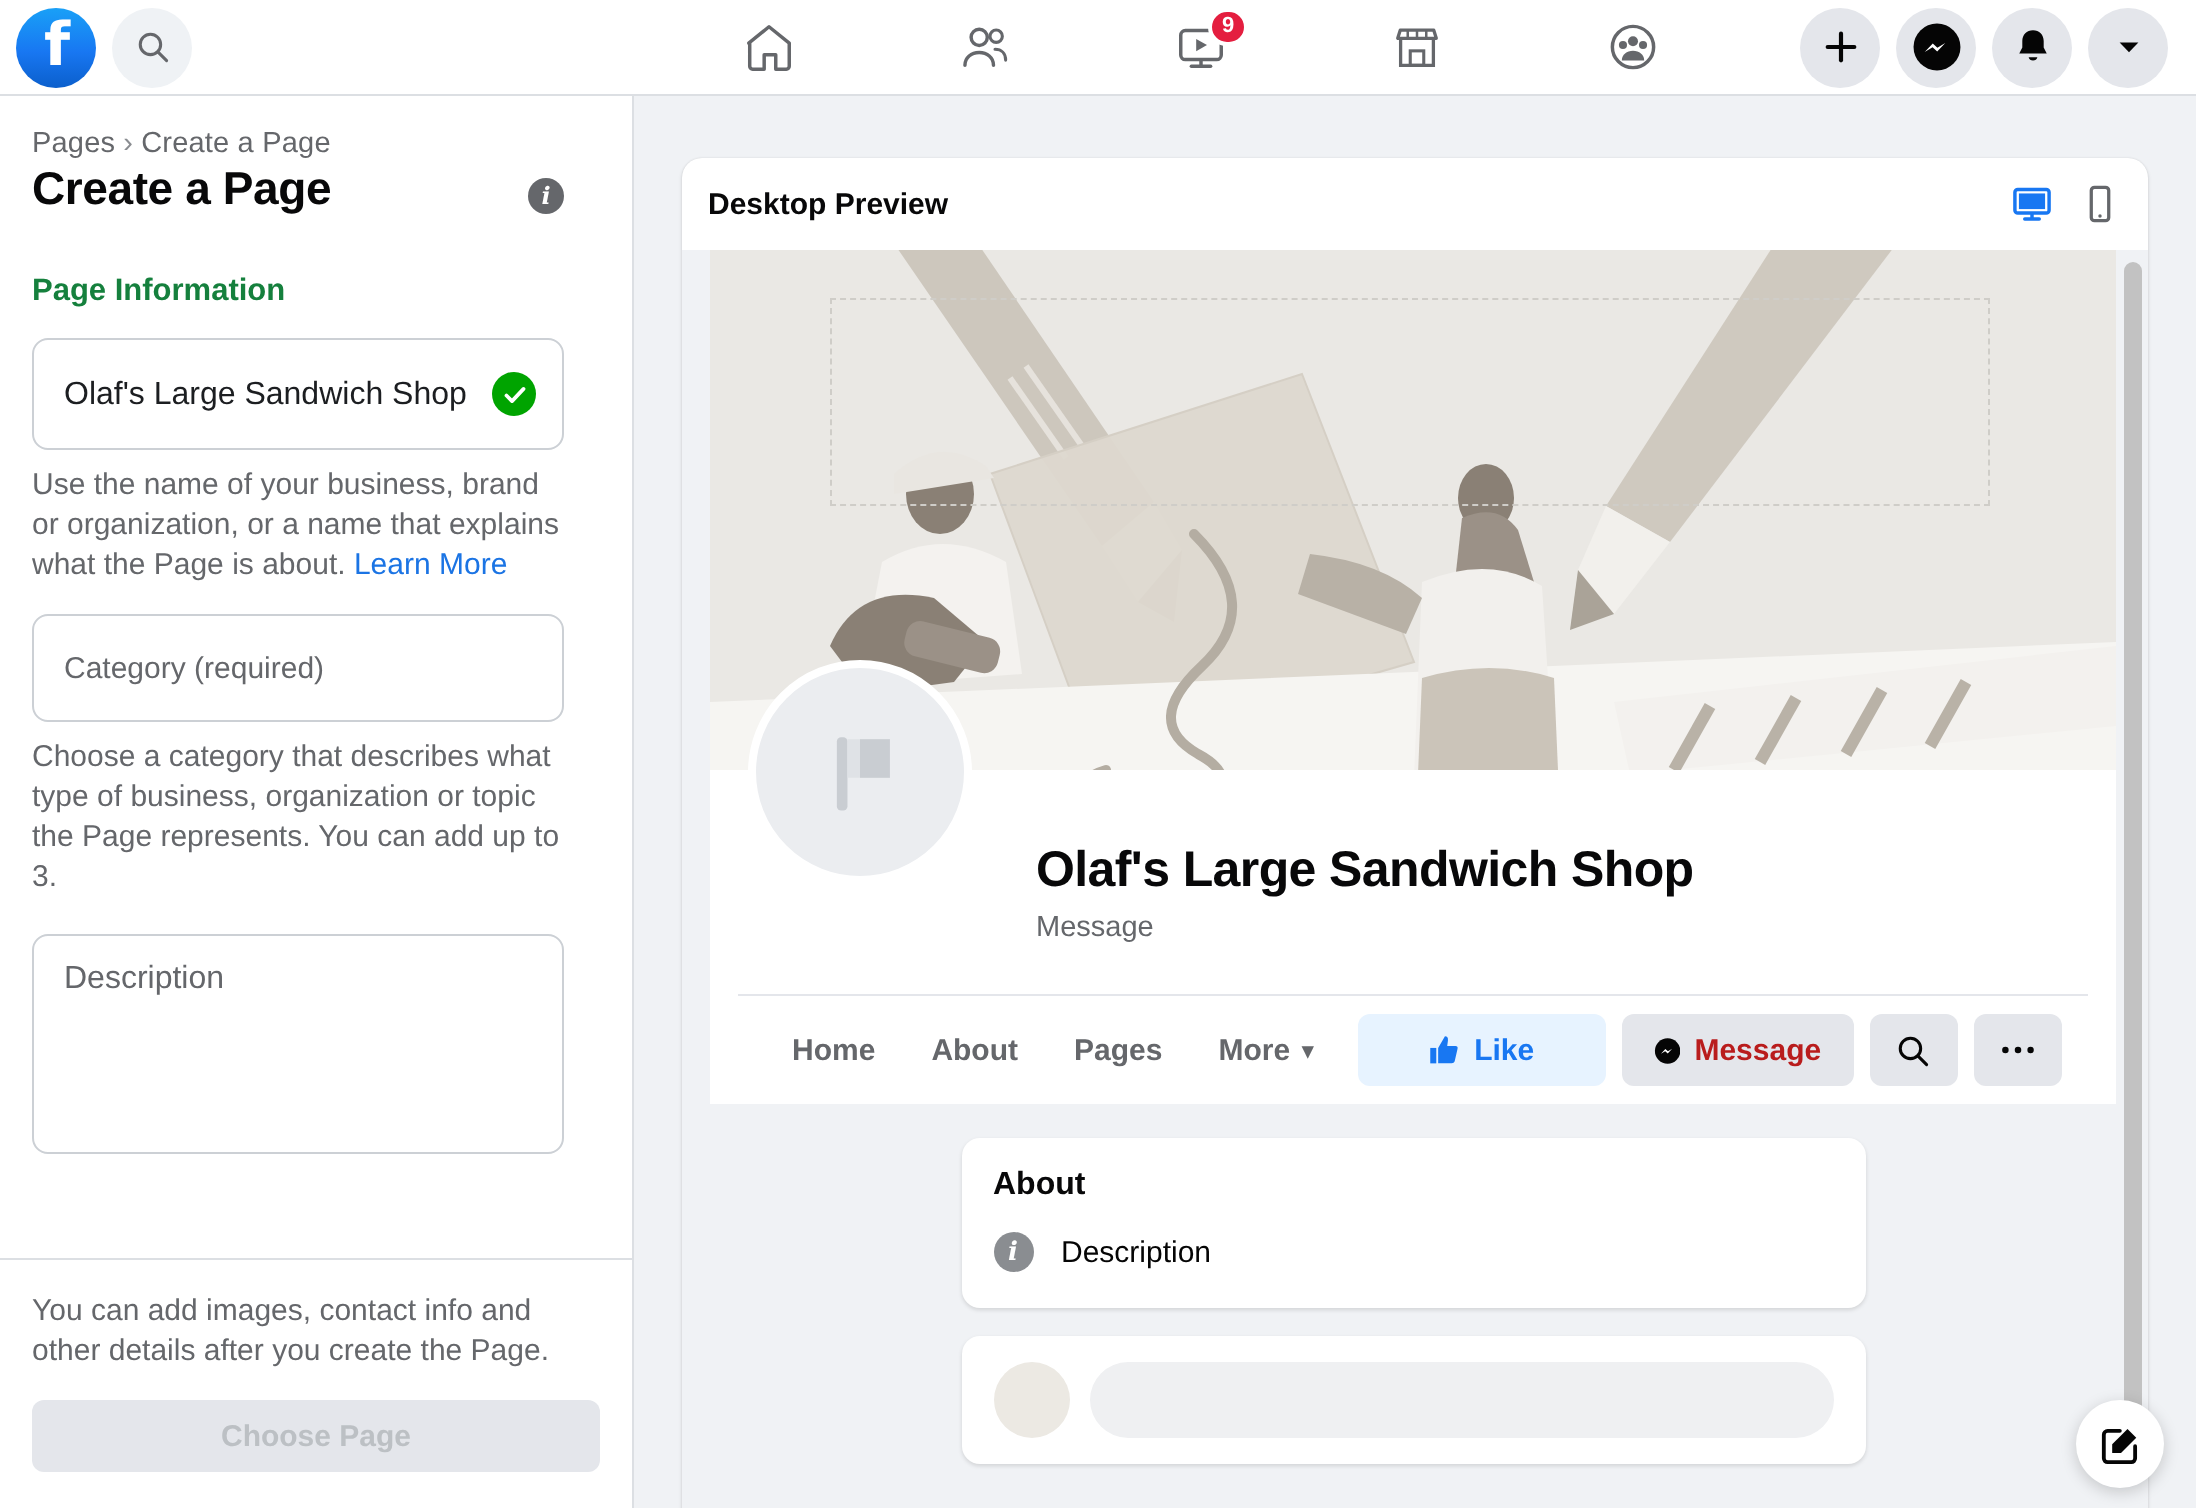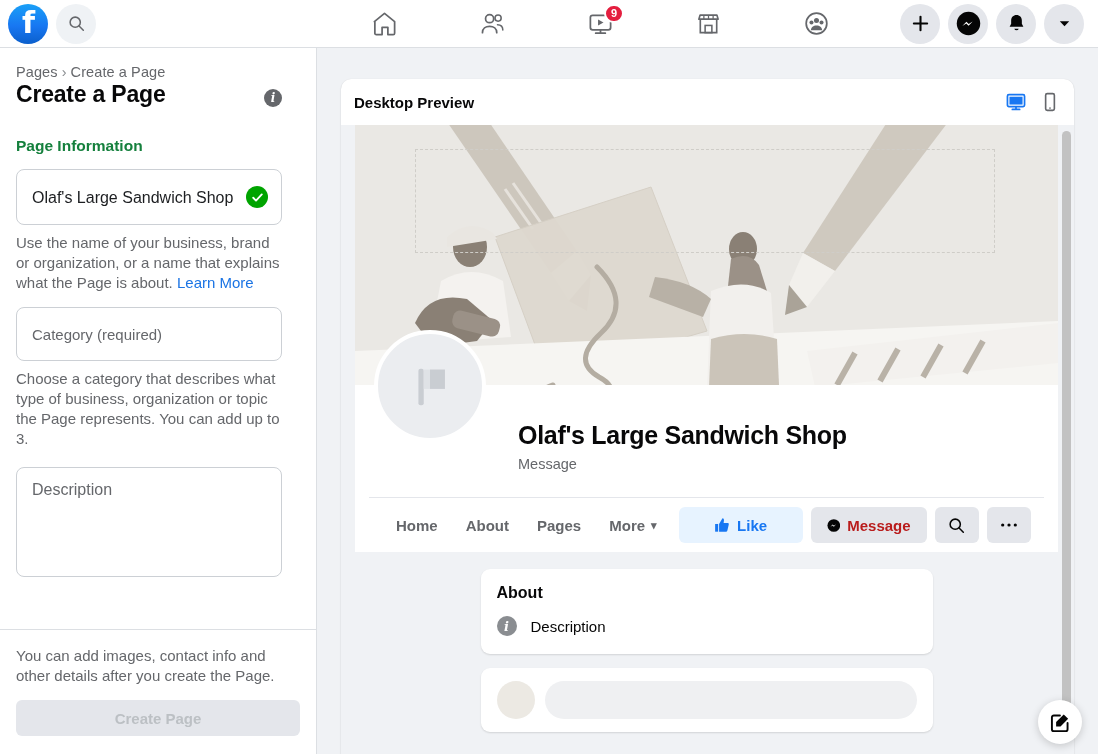--- a/index.html
+++ b/index.html
@@ -365,21 +365,21 @@
     </div>
     <div class="helper">Choose a category that describes what type of business, organization or topic the Page represents. You can add up to 3.</div>
 
     <div class="textarea-box">
       <div class="textarea-ph">Description</div>
     </div>
   </div>
 
   <div class="sb-footer">
     <div class="footer-note">You can add images, contact info and other details after you create the Page.</div>
-    <button class="create-btn">Create Page</button>
+    <button class="create-btn">Choose Page</button>
   </div>
 </div>
 
 <div class="preview-wrap">
   <div class="preview-card">
 
     <div class="pv-head">
       <div class="pv-title">Desktop Preview</div>
       <div class="pv-toggles">
         <span class="tg">

